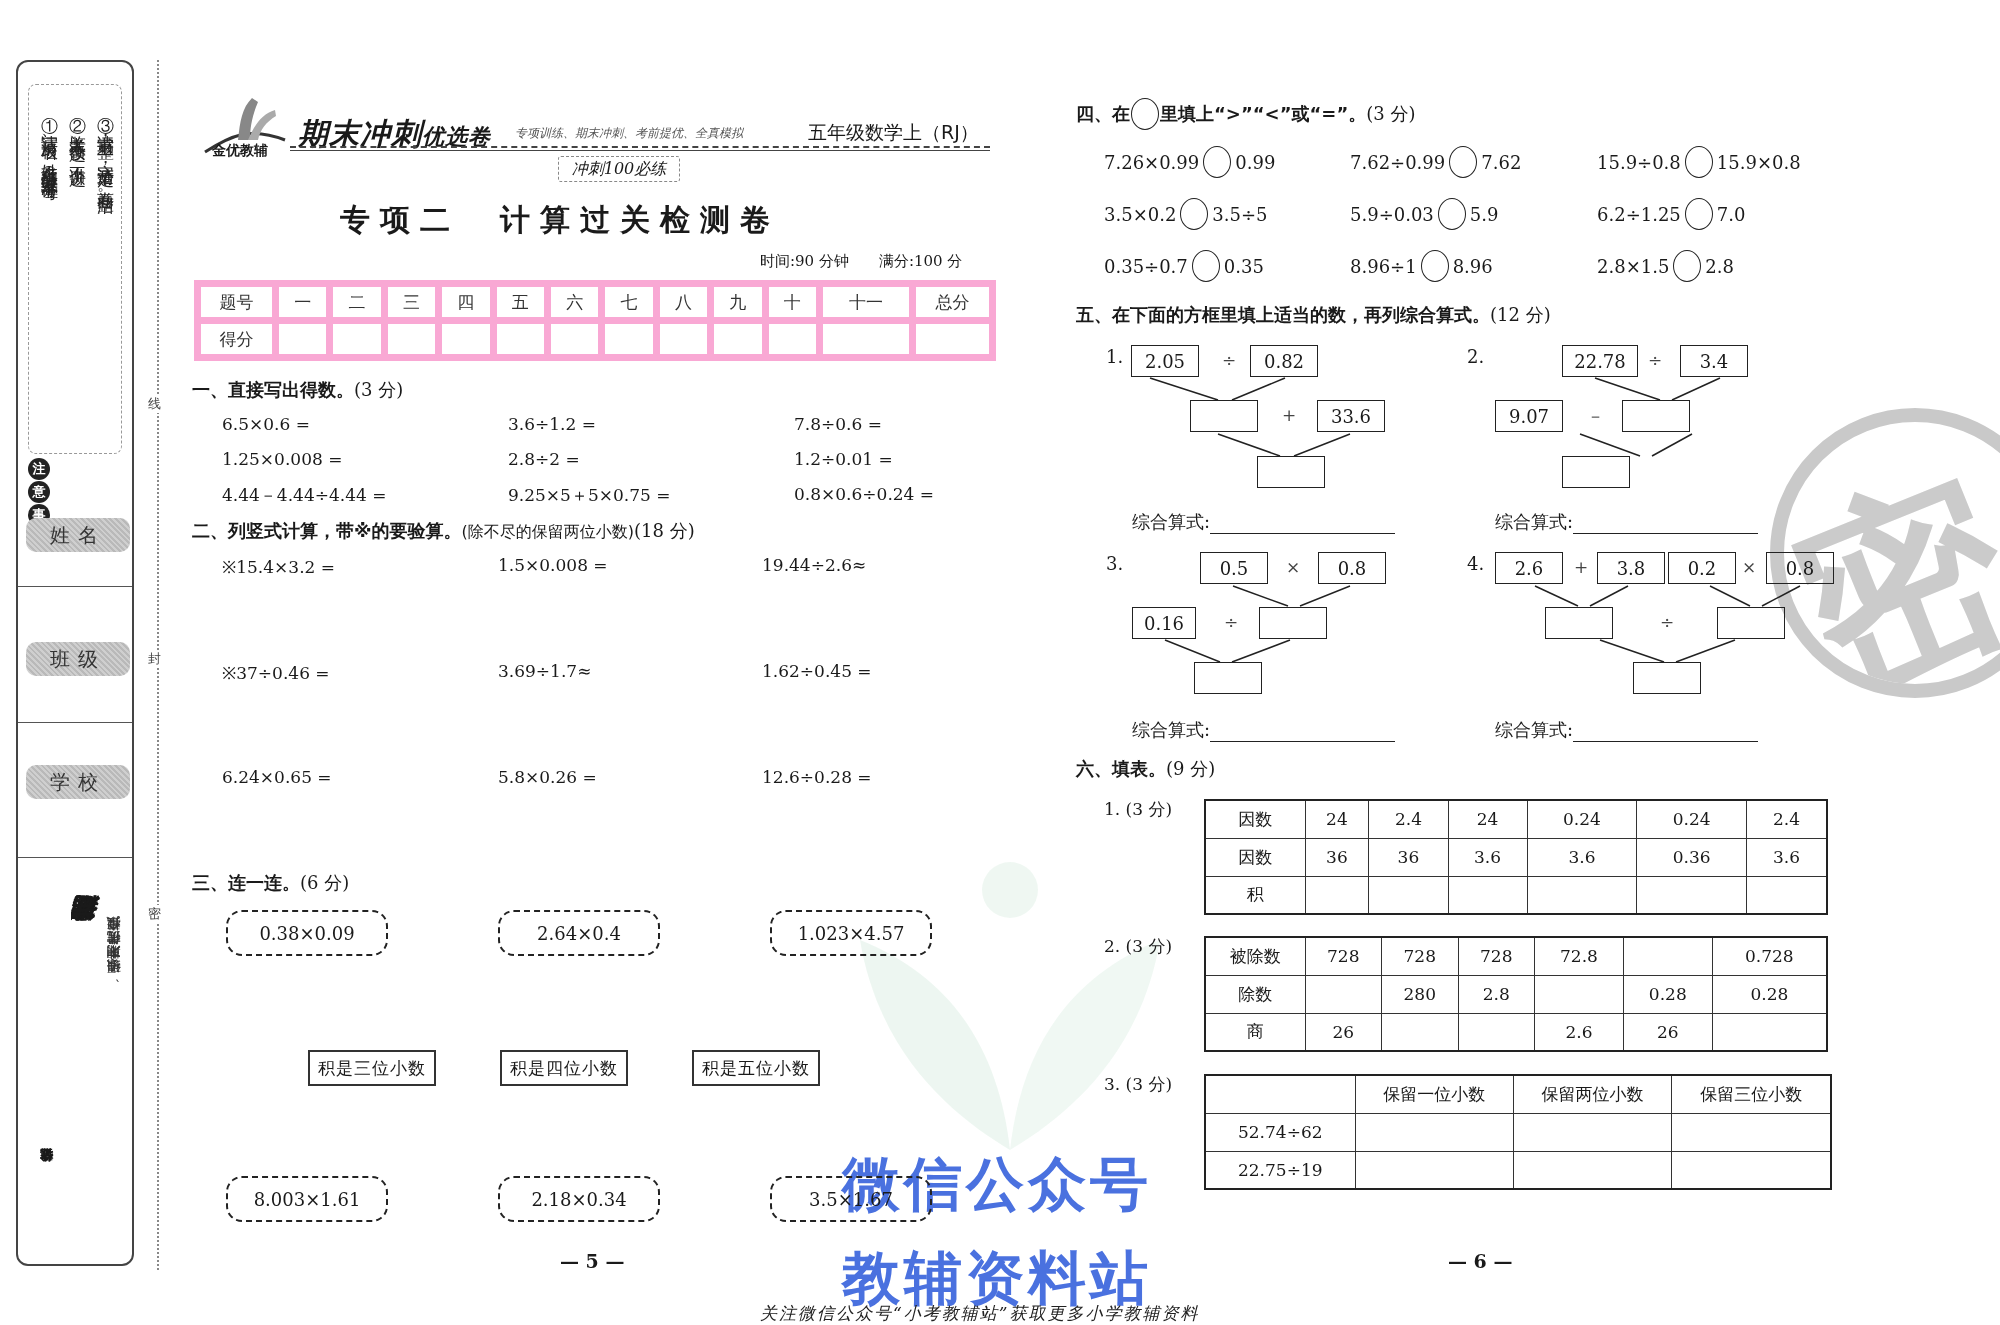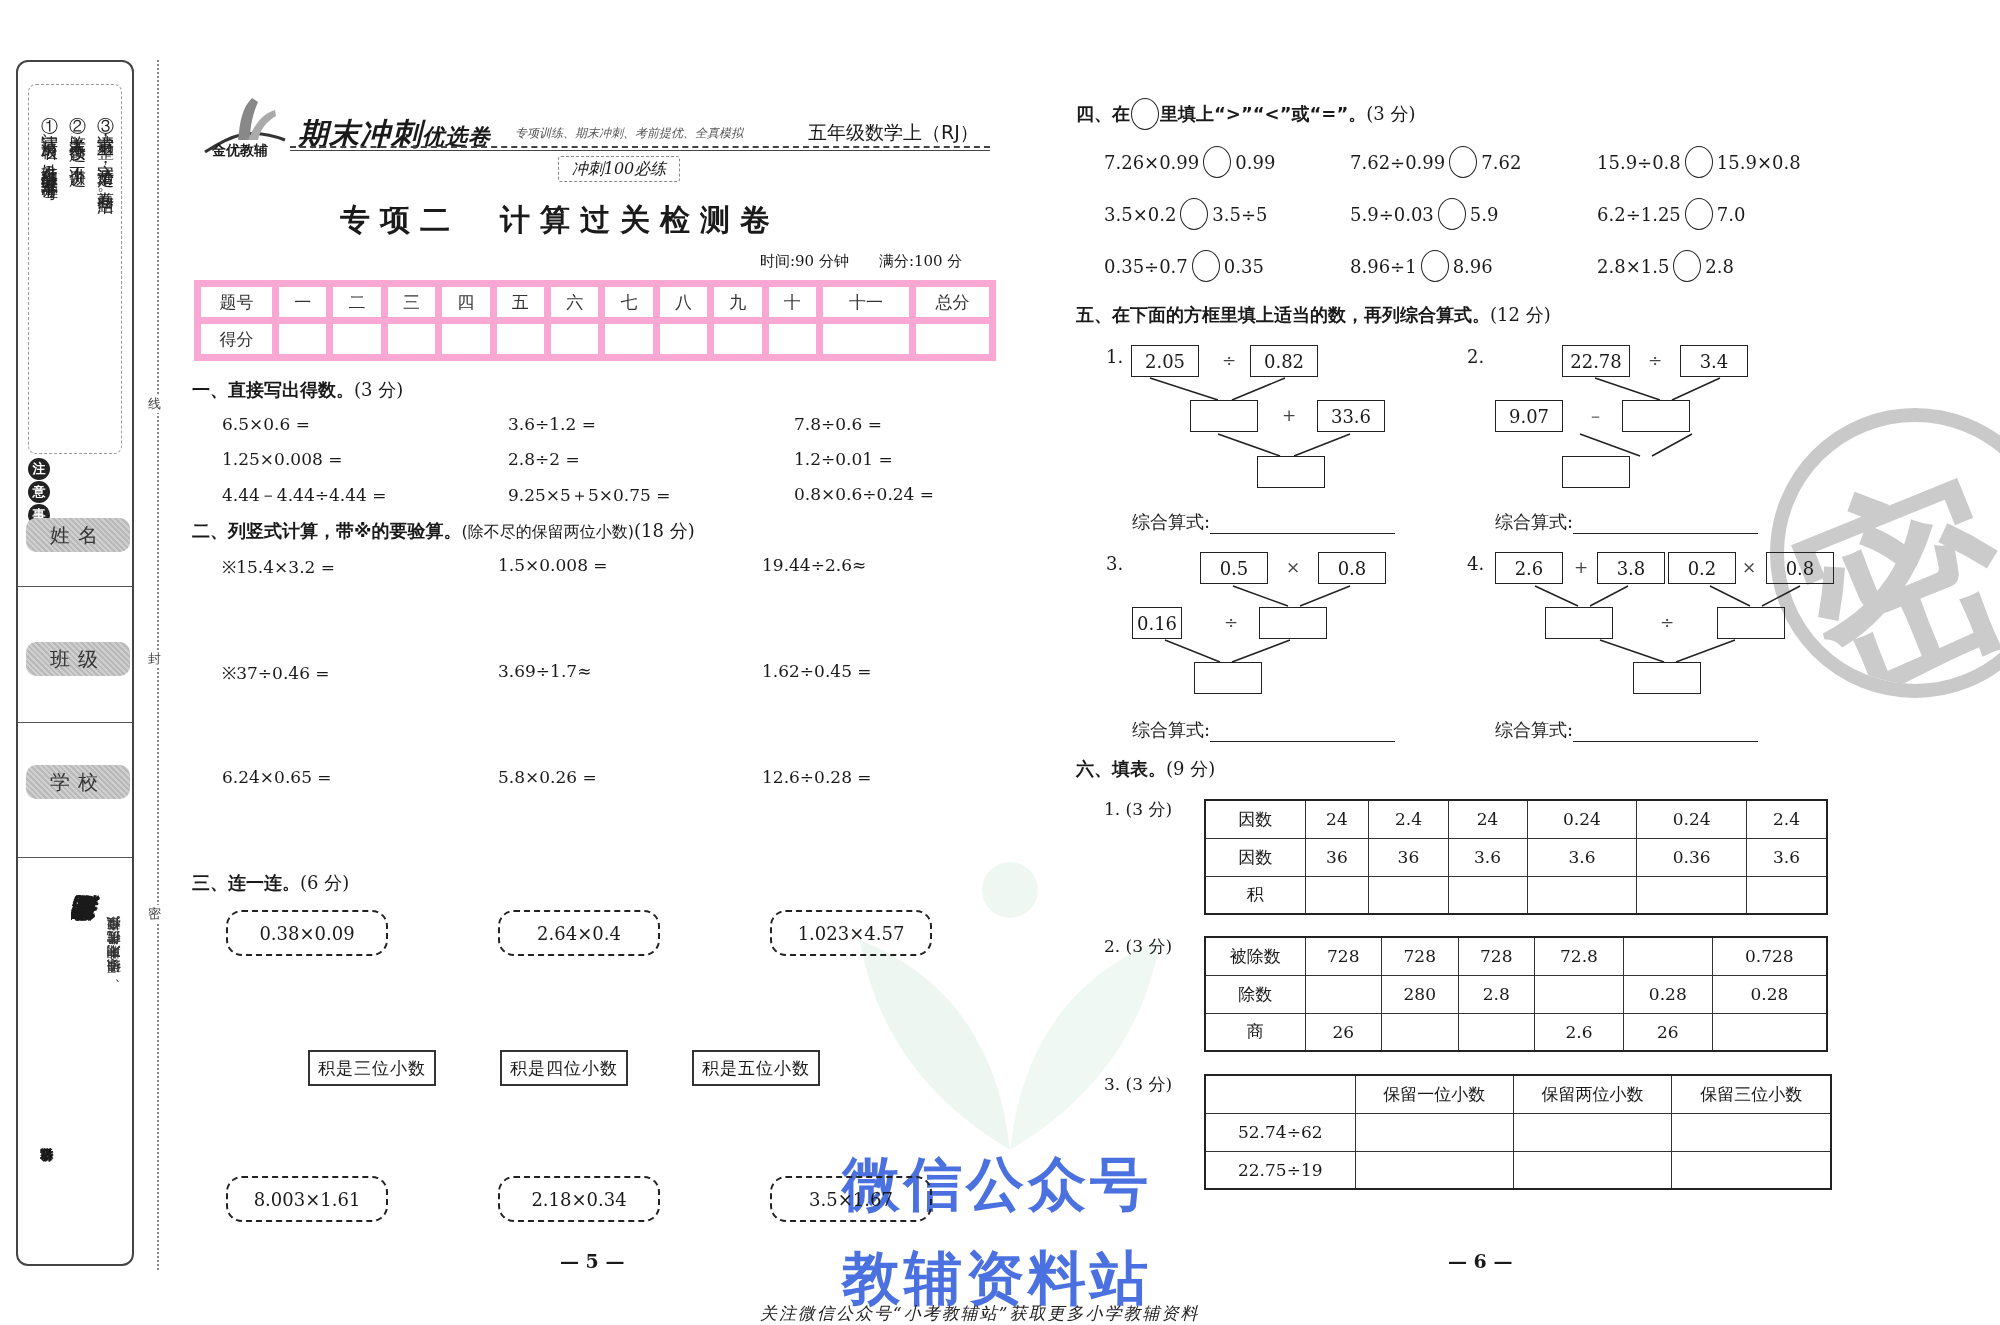--- a/index.html
+++ b/index.html
@@ -295,34 +295,34 @@
 <div class="tree-box" style="left:1131px;top:345px;width:68px">2.05</div>
 <div class="tree-op" style="left:1222px;top:350px">÷</div>
 <div class="tree-box" style="left:1250px;top:345px;width:68px">0.82</div>
 <div class="tree-box" style="left:1190px;top:400px;width:68px"></div>
 <div class="tree-op" style="left:1282px;top:405px">+</div>
 <div class="tree-box" style="left:1317px;top:400px;width:68px">33.6</div>
 <div class="tree-box" style="left:1257px;top:456px;width:68px"></div>
 <div class="formula" style="left:1132px;top:510px"><span>综合算式:</span><span class="blank"></span></div>
 
 <div class="tree-num" style="left:1467px;top:346px">2.</div>
-<div class="tree-box" style="left:1562px;top:345px;width:68px">22.78</div>
+<div class="tree-box" style="left:1562px;top:345px;width:76px">22.78</div>
 <div class="tree-op" style="left:1648px;top:350px">÷</div>
 <div class="tree-box" style="left:1680px;top:345px;width:68px">3.4</div>
 <div class="tree-box" style="left:1495px;top:400px;width:68px">9.07</div>
 <div class="tree-op" style="left:1587px;top:405px">－</div>
 <div class="tree-box" style="left:1622px;top:400px;width:68px"></div>
 <div class="tree-box" style="left:1562px;top:456px;width:68px"></div>
 <div class="formula" style="left:1495px;top:510px"><span>综合算式:</span><span class="blank"></span></div>
 
 <div class="tree-num" style="left:1106px;top:553px">3.</div>
 <div class="tree-box" style="left:1200px;top:552px;width:68px">0.5</div>
 <div class="tree-op" style="left:1286px;top:557px">×</div>
 <div class="tree-box" style="left:1318px;top:552px;width:68px">0.8</div>
-<div class="tree-box" style="left:1132px;top:607px;width:50px">0.16</div>
+<div class="tree-box" style="left:1132px;top:607px;width:64px">0.16</div>
 <div class="tree-op" style="left:1224px;top:612px">÷</div>
 <div class="tree-box" style="left:1259px;top:607px;width:68px"></div>
 <div class="tree-box" style="left:1194px;top:662px;width:68px"></div>
 <div class="formula" style="left:1132px;top:718px"><span>综合算式:</span><span class="blank"></span></div>
 
 <div class="tree-num" style="left:1467px;top:553px">4.</div>
 <div class="tree-box" style="left:1495px;top:552px;width:68px">2.6</div>
 <div class="tree-op" style="left:1574px;top:557px">+</div>
 <div class="tree-box" style="left:1597px;top:552px;width:68px">3.8</div>
 <div class="tree-box" style="left:1668px;top:552px;width:68px">0.2</div>

